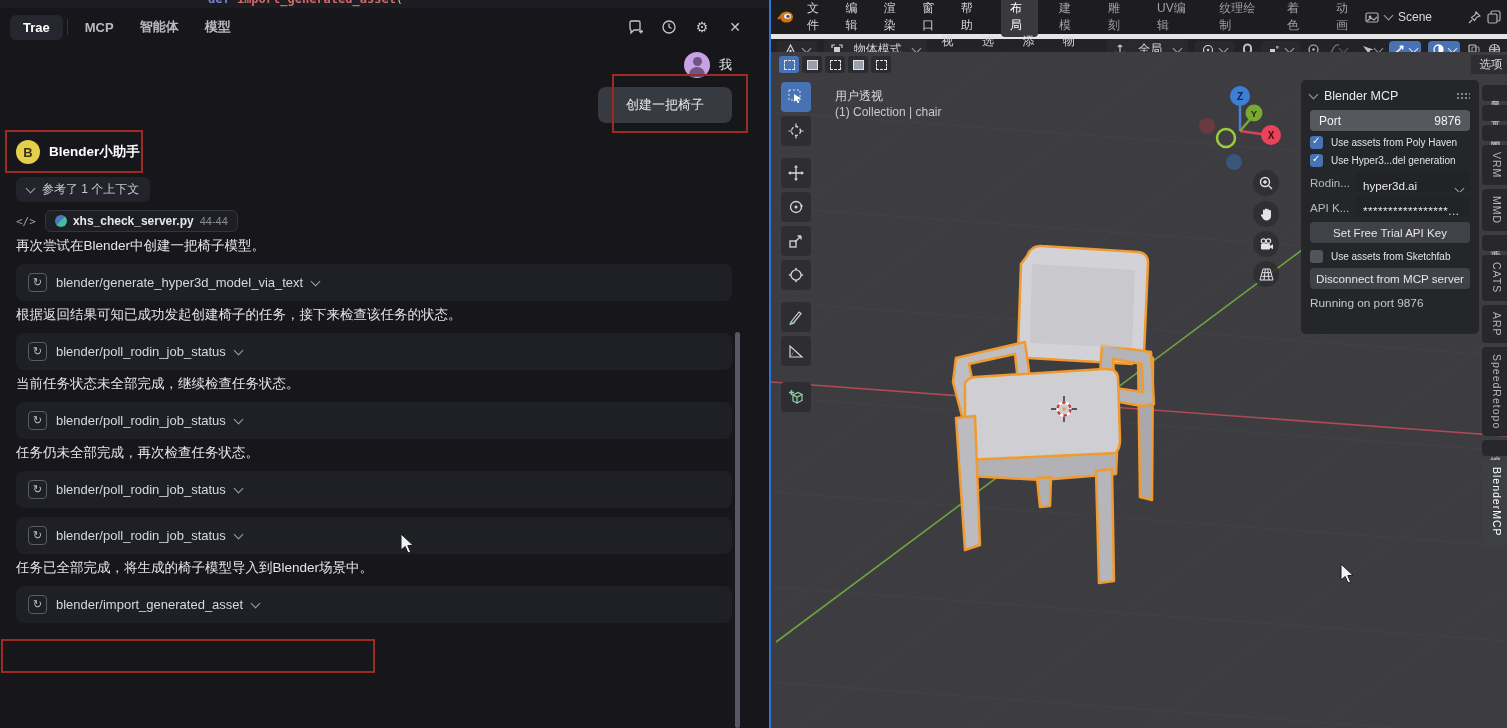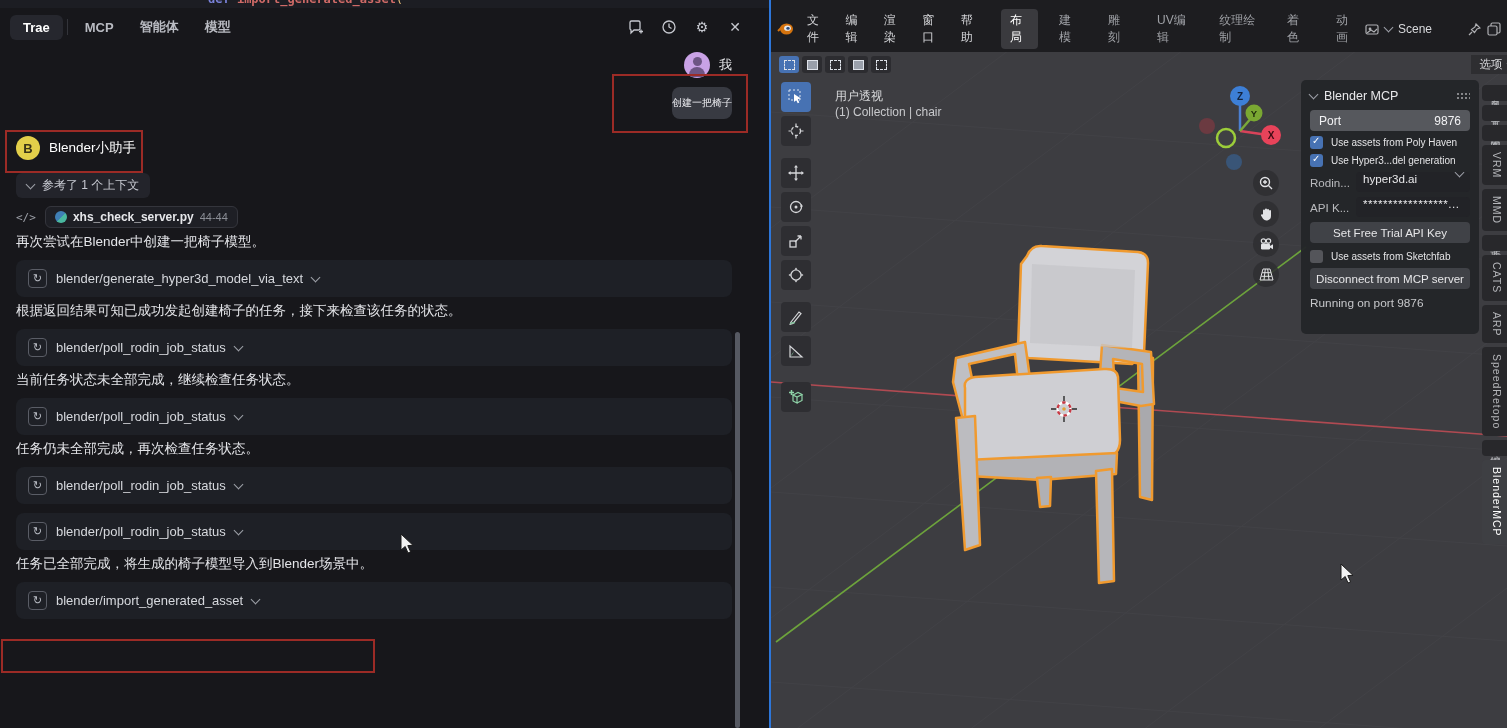--- a/index.html
+++ b/index.html
@@ -18,25 +18,25 @@
   .tabdiv{width:1px;height:16px;background:#33343a;margin:0 4px}
   .hicons{margin-left:auto;display:flex;align-items:center;gap:15px;color:#c6c8cf}
   .hic{width:18px;height:18px;display:flex;align-items:center;justify-content:center;font-size:14px}
   .chat{position:absolute;left:16px;top:46px;width:716px}
   .user-row{display:flex;justify-content:flex-end;align-items:center;gap:9px;margin-top:6px;height:26px}
   .uavatar{width:26px;height:26px;border-radius:50%;background:#c9a2e6;position:relative;overflow:hidden}
   .uavatar::before{content:"";position:absolute;left:8.5px;top:5px;width:9px;height:9px;border-radius:50%;background:#6d5584}
   .uavatar::after{content:"";position:absolute;left:5px;top:15px;width:16px;height:10px;border-radius:8px 8px 0 0;background:#6d5584}
   .uname{color:#e8e9ec;font-size:13px}
   .bubble-row{display:flex;justify-content:flex-end;margin-top:9px}
-  .bubble{background:#383a42;border-radius:8px;padding:9px 0;color:#ececf0;font-size:10px}
+  .bubble{background:#383a42;border-radius:8px;padding:9px 28px;color:#ececf0;font-size:13px}
   .asst-row{display:flex;align-items:center;gap:9px;margin-top:16px;height:26px}
   .bavatar{width:24px;height:24px;border-radius:50%;background:#e3cf4a;color:#3a3417;font-weight:bold;
            font-size:13px;display:flex;align-items:center;justify-content:center}
-  .aname{color:#fff;font-weight:normal;font-size:13.5px}
+  .aname{color:#fff;font-weight:bold;font-size:13.5px}
   .ctx-chip{display:inline-flex;align-items:center;gap:8px;background:#23242b;border-radius:6px;
             padding:4px 11px;color:#c7c9d1;font-size:12px;margin-top:12px}
   .chev{width:6px;height:6px;border-right:1.5px solid #9ea1a9;border-bottom:1.5px solid #9ea1a9;
         display:inline-block;transform:rotate(45deg);margin-top:-3px}
   .coderef{display:flex;align-items:center;gap:9px;margin-top:8px}
   .codeglyph{color:#9da0a8;font-size:11px;font-family:"DejaVu Sans Mono",monospace}
   .fchip{display:inline-flex;align-items:center;gap:6px;background:#1e1f25;border:1px solid #34353c;
          border-radius:6px;padding:3px 9px}
   .pydot{width:12px;height:12px;border-radius:50%;background:linear-gradient(135deg,#3f7fb5 0 50%,#49b8a0 50% 100%)}
   .fname{color:#e6e7ea;font-size:12px;font-weight:bold}
@@ -45,21 +45,21 @@
   .chip{margin-top:9px;height:37px;background:#1e2026;border-radius:8px;display:flex;align-items:center;
         padding:0 12px;gap:9px;box-sizing:border-box}
   .tool-ic{width:17px;height:17px;border:1px solid #5a5d66;border-radius:4px;color:#b9bcc4;font-size:11px;
            display:flex;align-items:center;justify-content:center;flex:none}
   .tool-name{color:#d6d8dd;font-size:13px}
   .lscroll{position:absolute;left:735px;top:332px;width:5px;height:396px;background:#565962;border-radius:3px}
   .anno{position:absolute;border:2px solid #9c2b26;pointer-events:none;z-index:10}
   
   .blue-edge{position:absolute;left:769px;top:0;width:2px;height:728px;background:#2d76d9;z-index:6}
   .blender{position:absolute;left:771px;top:0;width:736px;height:728px;background:#1d1d20;overflow:hidden}
-  .topbar{height:26px;display:flex;align-items:center;padding:16px 6px;color:#d2d3d6;font-size:12px;gap:1px}
+  .topbar{height:26px;display:flex;align-items:center;padding:4px 6px;color:#d2d3d6;font-size:12px;gap:1px}
   .menu{padding:3px 8px;border-radius:3px}
   .ws{padding:3px 9px;color:#9fa1a6;border-radius:4px}
   .ws.active{background:#3a3a3e;color:#fff}
   .wsgroup{display:flex;margin-left:10px;gap:12px}
   .scene-blk{margin-left:auto;display:flex;align-items:center;gap:6px;color:#d8d9dc}
   .vheader{height:26px;background:#232327;display:flex;align-items:center;padding:0 6px;gap:7px;
            font-size:12px;color:#d5d6d9;border-top:5px solid #e5e5e5;box-sizing:border-box}
   .wbox{background:#2a2a2e;border-radius:4px;display:flex;align-items:center;gap:6px;padding:2.5px 7px}
   .tog{background:#4772b3;border-radius:4px;display:flex;align-items:center;gap:4px;padding:2px 4px}
   .hdricon{opacity:.9;display:flex;align-items:center}
@@ -84,21 +84,21 @@
   .nphdr{display:flex;align-items:center;gap:7px;color:#e8e8ea;font-size:12.5px;height:18px}
   .npdots{margin-left:auto;width:14px;height:8px;background-image:radial-gradient(#86878a 1px,transparent 1.2px);background-size:4px 4px}
   .nprow{display:flex;align-items:center;margin-top:5px}
   .portrow{height:21px;background:#56585d;border-radius:4px;padding:0 9px;justify-content:space-between;
            color:#f2f2f4;font-size:12px}
   .cb{width:13px;height:13px;border-radius:3px;background:#54555a;margin-right:8px;flex:none;position:relative}
   .cb.on{background:#4772b3}
   .cb.on::after{content:"✓";position:absolute;left:2px;top:-1px;color:#fff;font-size:10px;font-weight:bold}
   .cblabel{color:#e4e4e6;font-size:10px;white-space:nowrap}
   .nplbl{color:#b9babd;font-size:11.6px;width:46px;flex:none;overflow:hidden;white-space:nowrap}
-  .npfield{flex:1;background:#222327;border-radius:4px;height:20px;display:flex;align-items:flex-start;
+  .npfield{flex:1;background:#222327;border-radius:4px;height:20px;display:flex;align-items:flex-end;
            padding:0 7px;color:#e8e8ea;font-size:11.6px;justify-content:space-between;overflow:hidden;white-space:nowrap}
   .npbtn{height:21px;background:#404247;border-radius:4px;display:flex;align-items:center;justify-content:center;
          color:#e6e6e8;font-size:11.6px;flex:1}
   .npstatus{color:#c6c7ca;font-size:11.8px;margin-top:7px}
   .stabs{position:absolute;left:711px;top:33px;width:25px;display:flex;flex-direction:column;gap:4px;z-index:4}
   .stab{writing-mode:vertical-rl;background:#28282b;color:#b5b6ba;font-size:10.5px;padding:7px 4px;
         border-radius:4px 0 0 4px;text-align:center;letter-spacing:1px}
   .stab.active{background:#3e3f43;color:#fff}
   .abs{position:absolute}
   .cursor{position:absolute;z-index:20;pointer-events:none}

